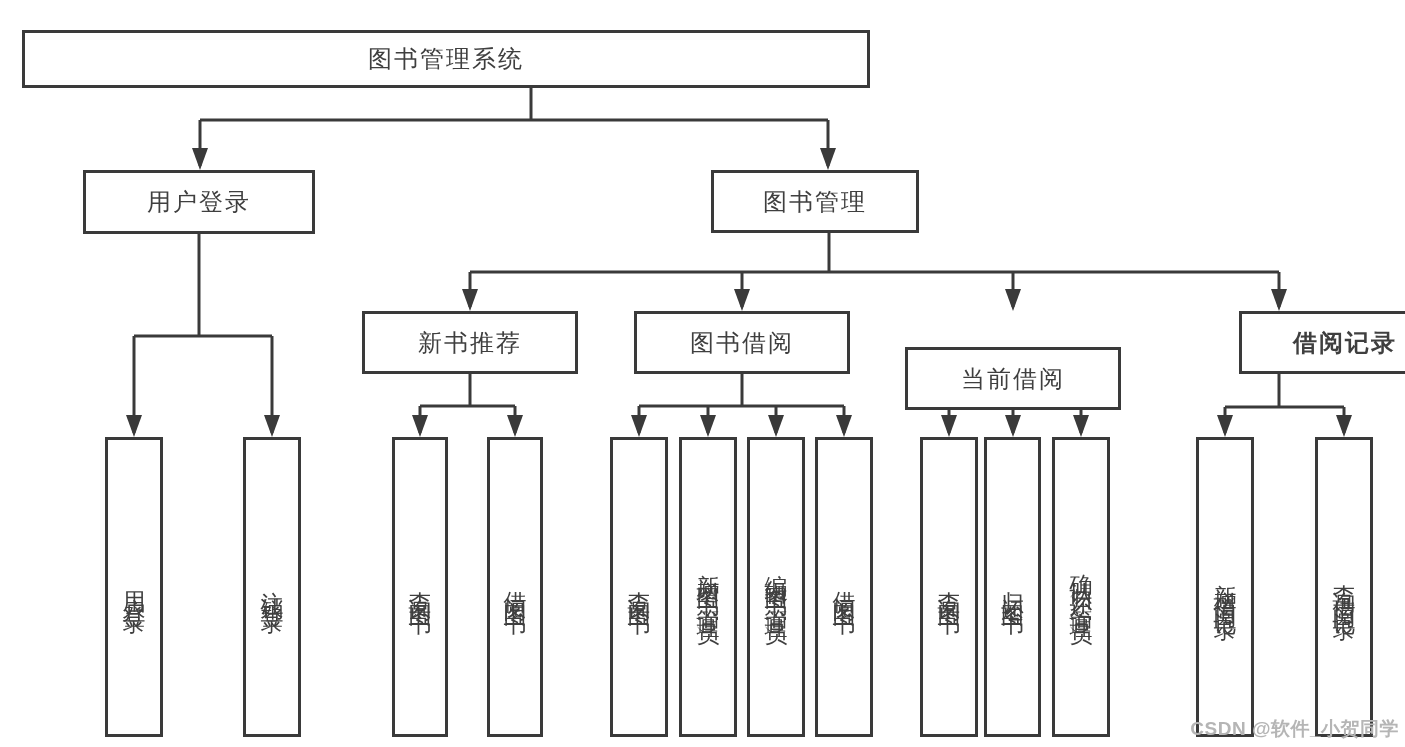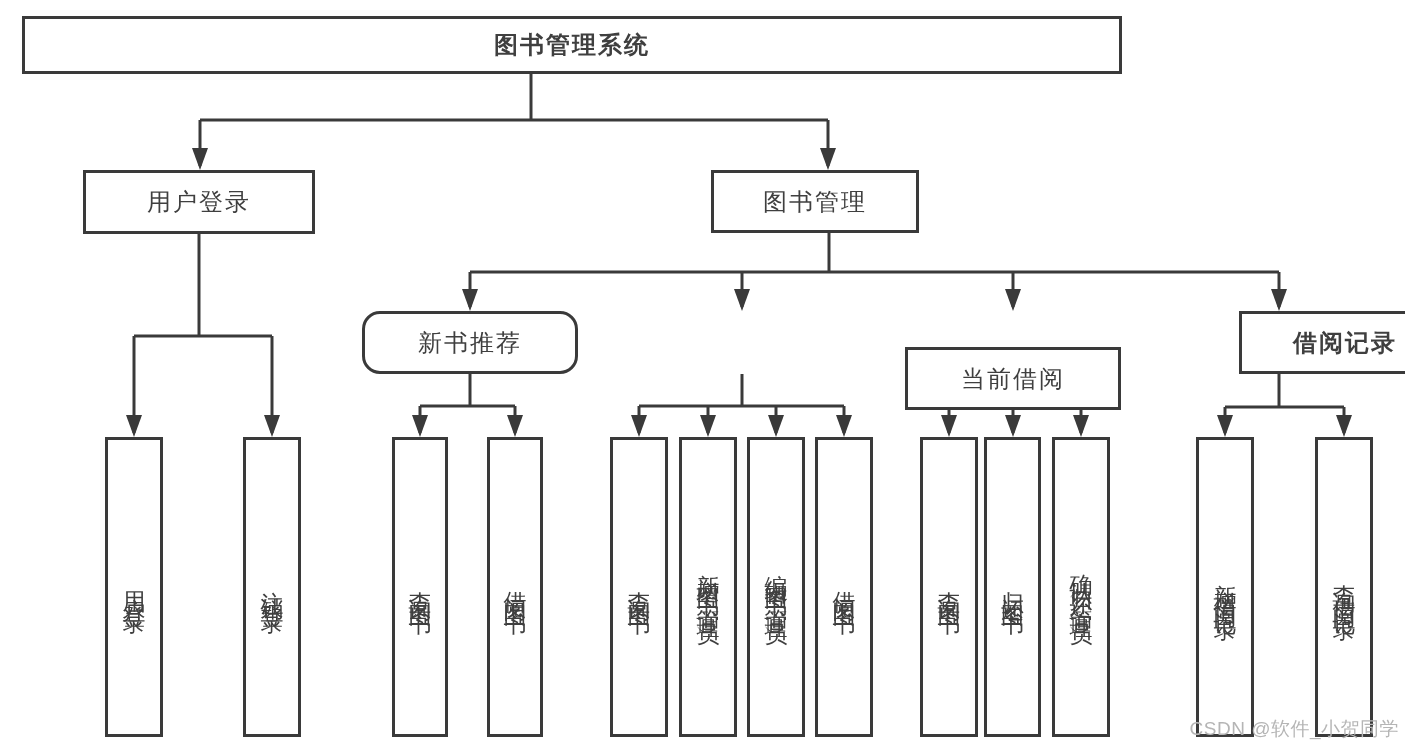--- a/index.html
+++ b/index.html
@@ -46,20 +46,21 @@
   }
   .watermark {
     position: absolute;
     right: 6px;
     top: 716px;
     font-size: 19px;
     color: #b5b5b5;
     letter-spacing: 0.5px;
     z-index: 3;
     white-space: nowrap;
+    font-weight: bold;
   }
 </style>
 </head>
 <body>
 
 <div id="stage">
 
   <svg id="wires" viewBox="0 0 1405 747" xmlns="http://www.w3.org/2000/svg">
     <g stroke="#3a3a3a" stroke-width="3" fill="none">
 
@@ -126,26 +127,27 @@
 
       <polygon points="941,415 957,415 949,437"></polygon>
       <polygon points="1005,415 1021,415 1013,437"></polygon>
       <polygon points="1073,415 1089,415 1081,437"></polygon>
 
       <polygon points="1217,415 1233,415 1225,437"></polygon>
       <polygon points="1336,415 1352,415 1344,437"></polygon>
     </g>
   </svg>
 
-  <div class="node-h" style="left:22px; top:16px; width:1100px; height:58px;font-weight:bold;">图书管理系统</div>
+  <div class="node-h" style="left:22px; top:30px; width:848px; height:58px;">图书管理系统</div>
 
   <div class="node-h" style="left:83px; top:170px; width:232px; height:64px;">用户登录</div>
   <div class="node-h" style="left:711px; top:170px; width:208px; height:63px;">图书管理</div>
 
-  <div class="node-h" style="left:362px; top:311px; width:216px; height:63px;border-radius:18px;">新书推荐</div>
+  <div class="node-h" style="left:362px; top:311px; width:216px; height:63px;">新书推荐</div>
+  <div class="node-h" style="left:634px; top:311px; width:216px; height:63px;">图书借阅</div>
   <div class="node-h" style="left:905px; top:311px; width:216px; height:63px;margin-top:36px;">当前借阅</div>
   <div class="node-h" style="left:1239px; top:311px; width:212px; height:63px;font-weight:bold;">借阅记录</div>
 
   <div class="node-v" style="left:105px; top:437px; width:58px; height:300px;">
     <span>用户登录</span>
   </div>
   <div class="node-v" style="left:243px; top:437px; width:58px; height:300px;">
     <span>注销登录</span>
   </div>
 

